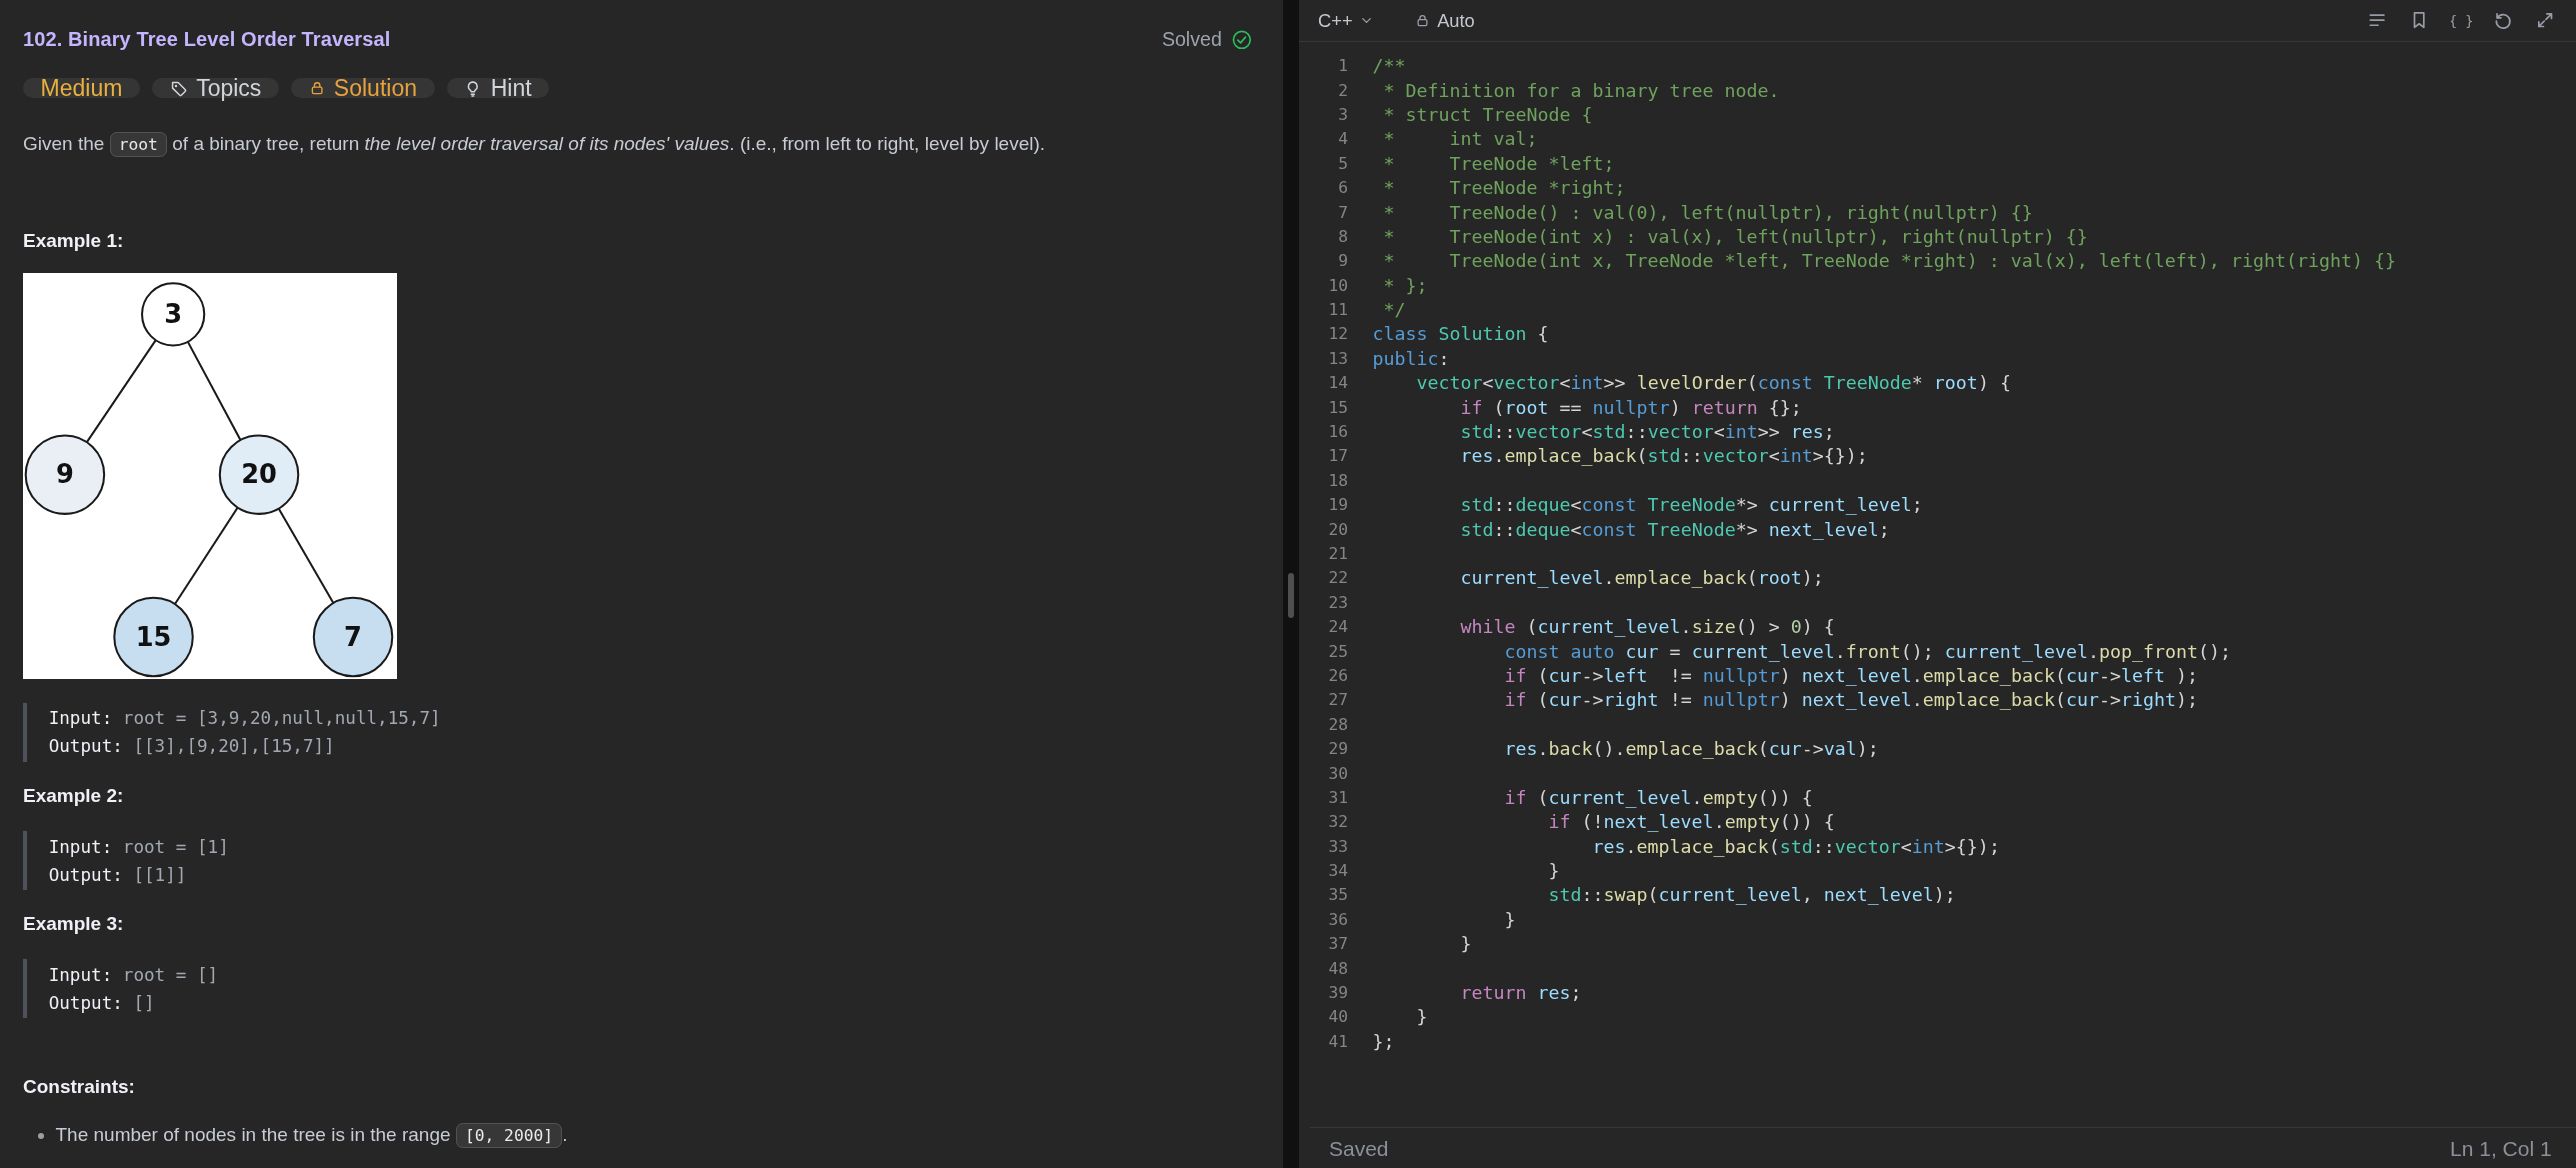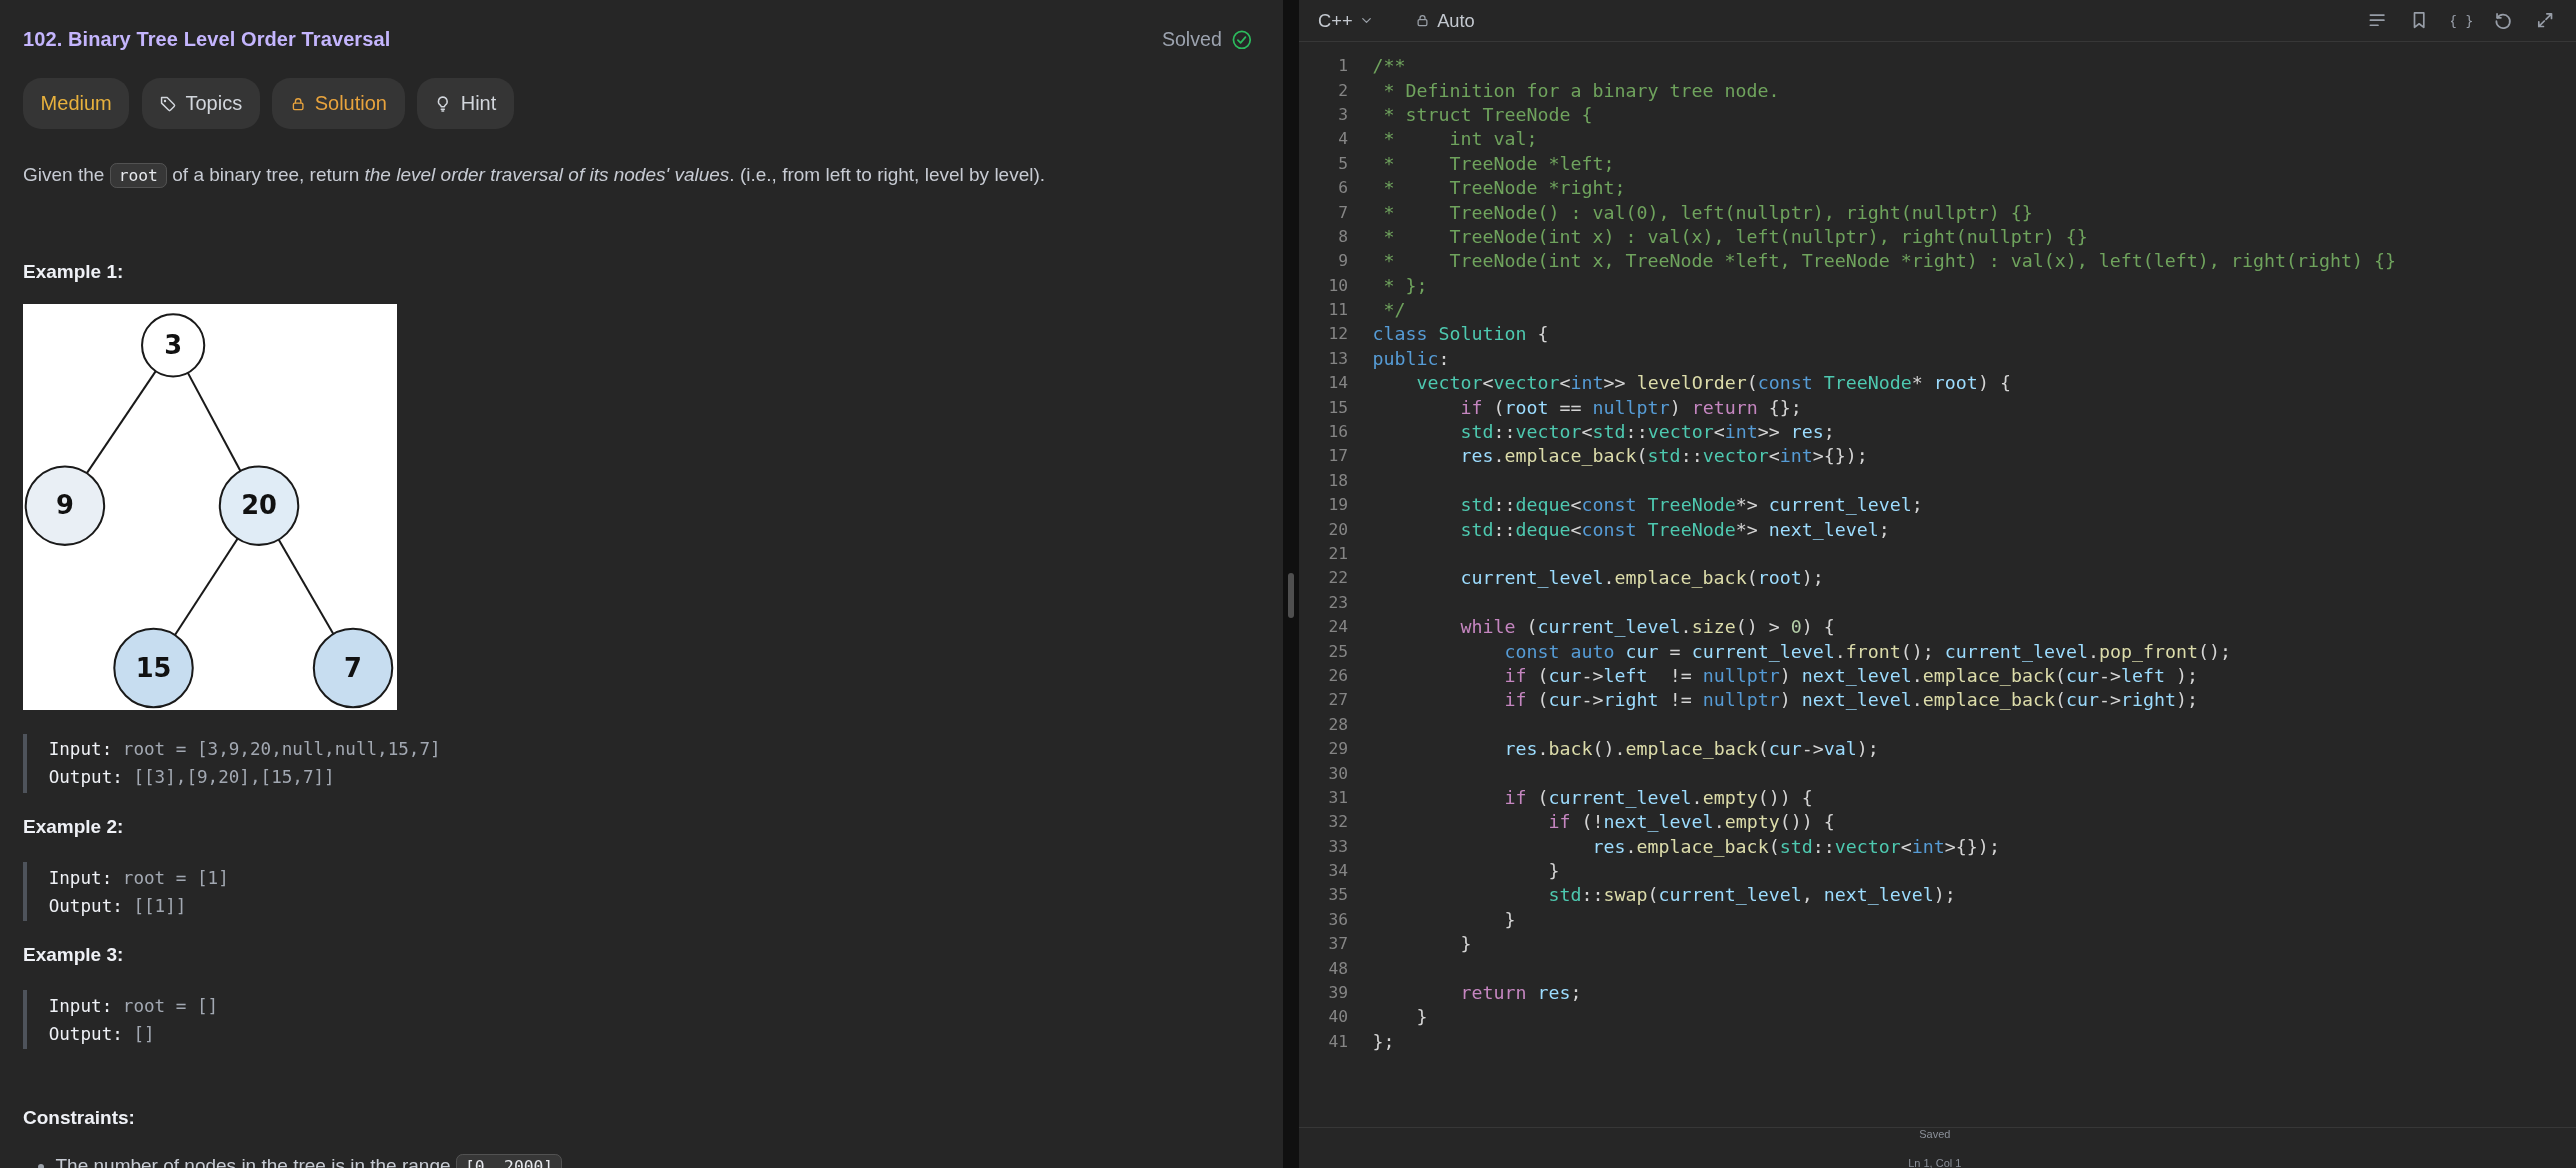--- a/index.html
+++ b/index.html
@@ -20,24 +20,24 @@
 
   
   .pd-content { padding: 28.4px 30px 0 23px; }
   .pd-header { display: flex; align-items: center; justify-content: space-between; }
   .pd-header h1 { font-size: 20px; font-weight: 700; color: #c4b5fd; letter-spacing: 0.1px; }
   .solved { display: flex; align-items: center; gap: 9.5px; color: #9ca3af; font-size: 19.6px; }
   .solved svg { display: block; }
 
   .chips { margin-top: 27px; display: flex; gap: 12.2px; align-items: center; }
   .chip {
-    height: 51px; padding: 0 17.6px; border-radius: 18.3px;
+    height: 20px; padding: 0 17.6px; border-radius: 18.3px;
     background: rgba(255,255,255,0.07);
     display: inline-flex; align-items: center; gap: 8.8px;
-    font-size: 20px; color: #d2d6dc; cursor: pointer; white-space: nowrap;
+    font-size: 23px; color: #d2d6dc; cursor: pointer; white-space: nowrap;
   }
   .chip svg { display: block; }
   .chip-medium { color: #e8b13d; }
   .chip-companies { color: #e8a33d; }
 
   .desc { margin-top: 31px; font-size: 19px; line-height: 30px; color: #c7cbd3; }
   .desc em { font-style: italic; }
   .inline-code {
     font-family: "DejaVu Sans Mono", monospace; font-size: 16.3px;
     background: #373737; border: 0.7px solid #525252; border-radius: 6.8px;
@@ -86,24 +86,24 @@
   .tk-c  { color: #6fa35d; }
   .tk-k  { color: #569cd6; }
   .tk-k2 { color: #c586c0; }
   .tk-t  { color: #4ec9b0; }
   .tk-f  { color: #dcdcaa; }
   .tk-v  { color: #9cdcfe; }
   .tk-n  { color: #b5cea8; }
   .tk-p  { color: #d4d4d4; }
 
   .ed-status {
-    position: absolute; left: 0; right: 0; bottom: 0; height: 42px;
+    position: absolute; left: 11px; right: 0; bottom: 0; height: 42px;
     border-top: 0.7px solid #373737; background: #262626;
     display: flex; align-items: center; justify-content: space-between;
-    padding: 0 24.4px 0 19px; color: #8b9099; font-size: 11px; flex-direction: column;
+    padding: 0 24.4px 0 19px; color: #8b9099; font-size: 21px;
   }
 </style>
 </head>
 <body>
 
 <div class="screen">
 
   <section class="panel panel-left">
     <div class="pd-content">
 

